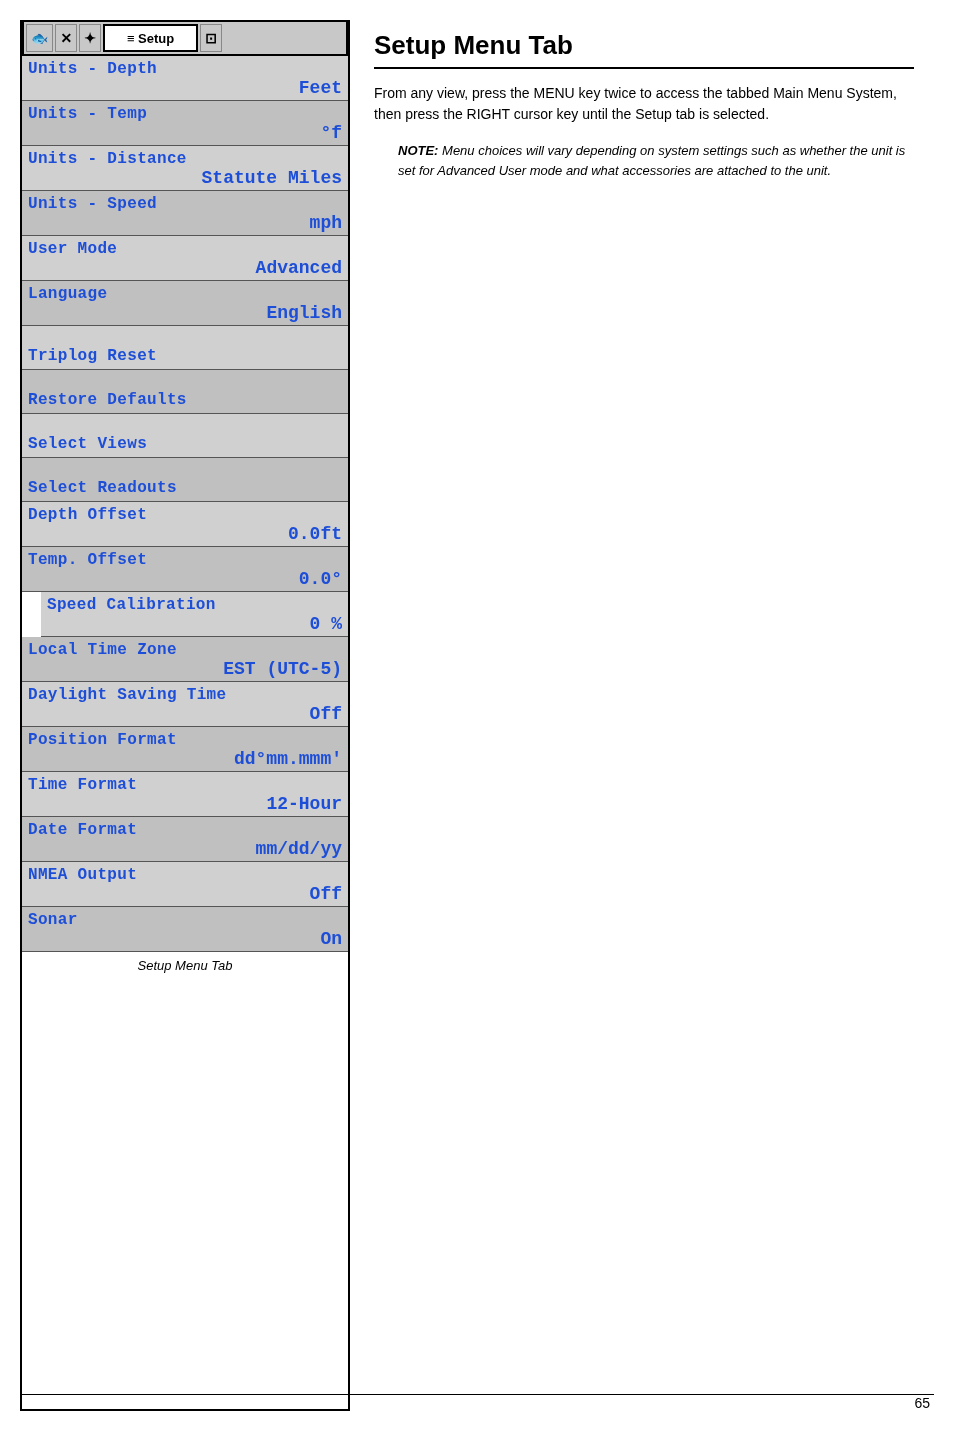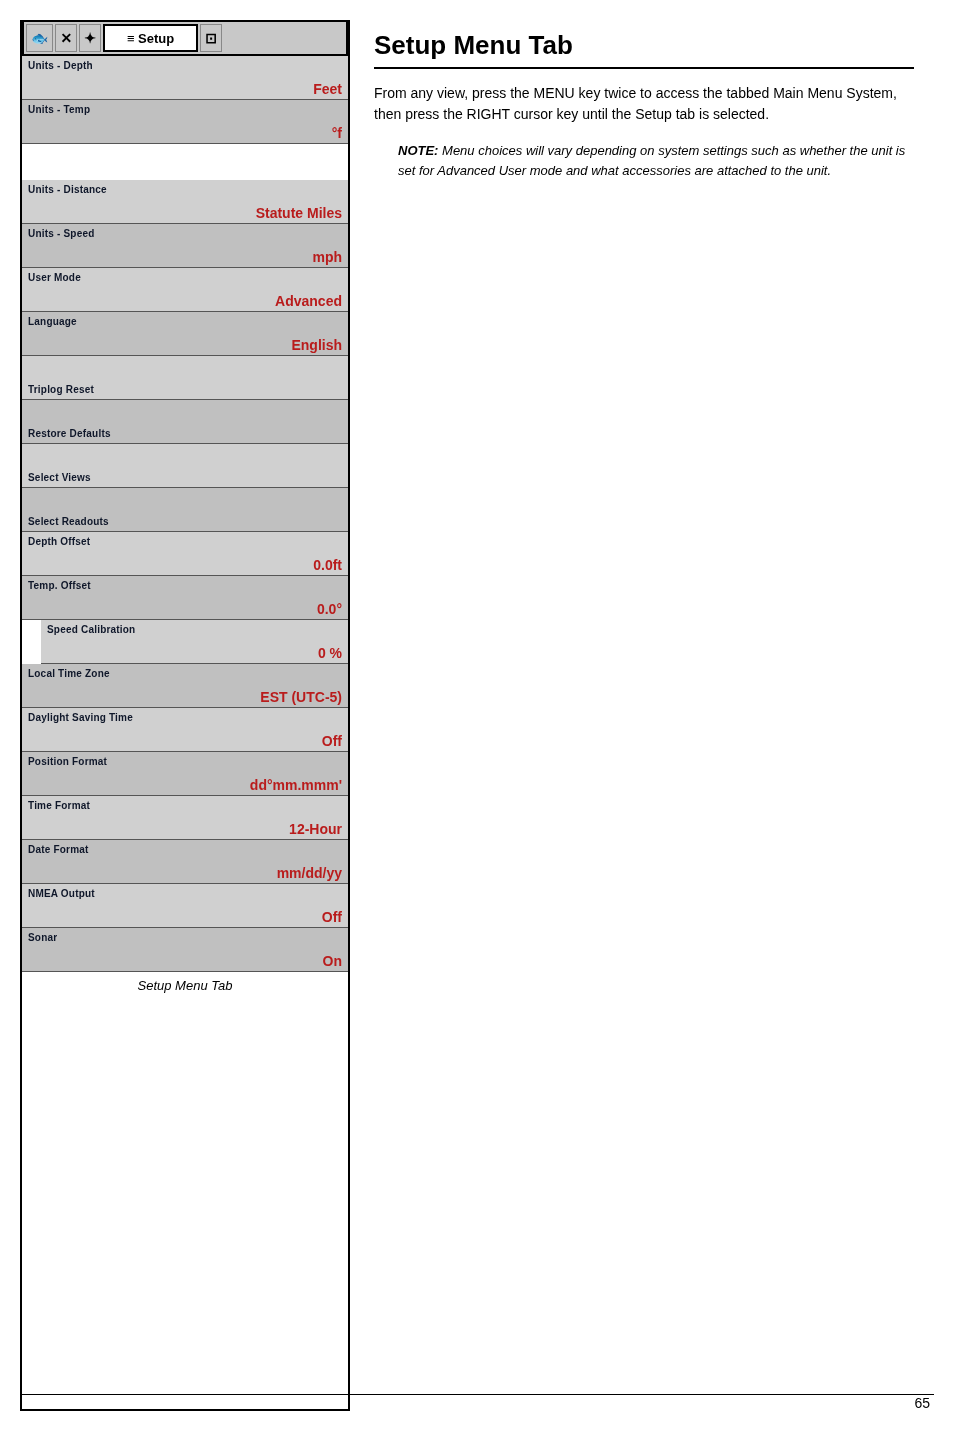--- a/index.html
+++ b/index.html
@@ -74,32 +74,32 @@
       display: flex;
       flex-direction: column;
       justify-content: space-between;
     }
 
     .menu-item:nth-child(odd) {
       background: #c8c8c8;
     }
 
     .menu-item-label {
-      font-size: 10px;
-      font-weight: bold;
-      font-family: Liberation Sans, sans-serif;
-      color: #0f172a;
+      font-size: 16px;
+      font-weight: bold;
+      font-family: Liberation Mono, monospace;
+      color: #1d4ed8;
       letter-spacing: 0.02em;
     }
 
     .menu-item-value {
-      font-size: 14px;
-      font-weight: bold;
-      font-family: Liberation Sans, sans-serif;
-      color: #b91c1c;
+      font-size: 18px;
+      font-weight: bold;
+      font-family: Liberation Mono, monospace;
+      color: #1d4ed8;
       text-align: right;
       align-self: flex-end;
     }
 
     .menu-item-single {
       min-height: 44px;
       display: flex;
       align-items: flex-end;
       justify-content: flex-start;
       padding: 4px 6px;
@@ -192,21 +192,21 @@
 
     <div id="menu-list">
     <div class="menu-item" style="background: rgb(208, 208, 208);">
           <div class="menu-item-label">Units - Depth</div>
           <div class="menu-item-value">Feet</div>
         </div>
         <div class="menu-item" style="background: rgb(192, 192, 192); justify-content: space-between;">
           <div class="menu-item-label">Units - Temp</div>
           <div class="menu-item-value">°f</div>
         </div>
-        <div class="menu-item" style="background: rgb(208, 208, 208); margin-top: 36px;">
+        <div class="menu-item" style="background: rgb(208, 208, 208);">
           <div class="menu-item-label">Units - Distance</div>
           <div class="menu-item-value">Statute Miles</div>
         </div>
         <div class="menu-item" style="background: rgb(192, 192, 192);">
           <div class="menu-item-label">Units - Speed</div>
           <div class="menu-item-value">mph</div>
         </div>
         <div class="menu-item" style="background: rgb(208, 208, 208);">
           <div class="menu-item-label">User Mode</div>
           <div class="menu-item-value">Advanced</div>

